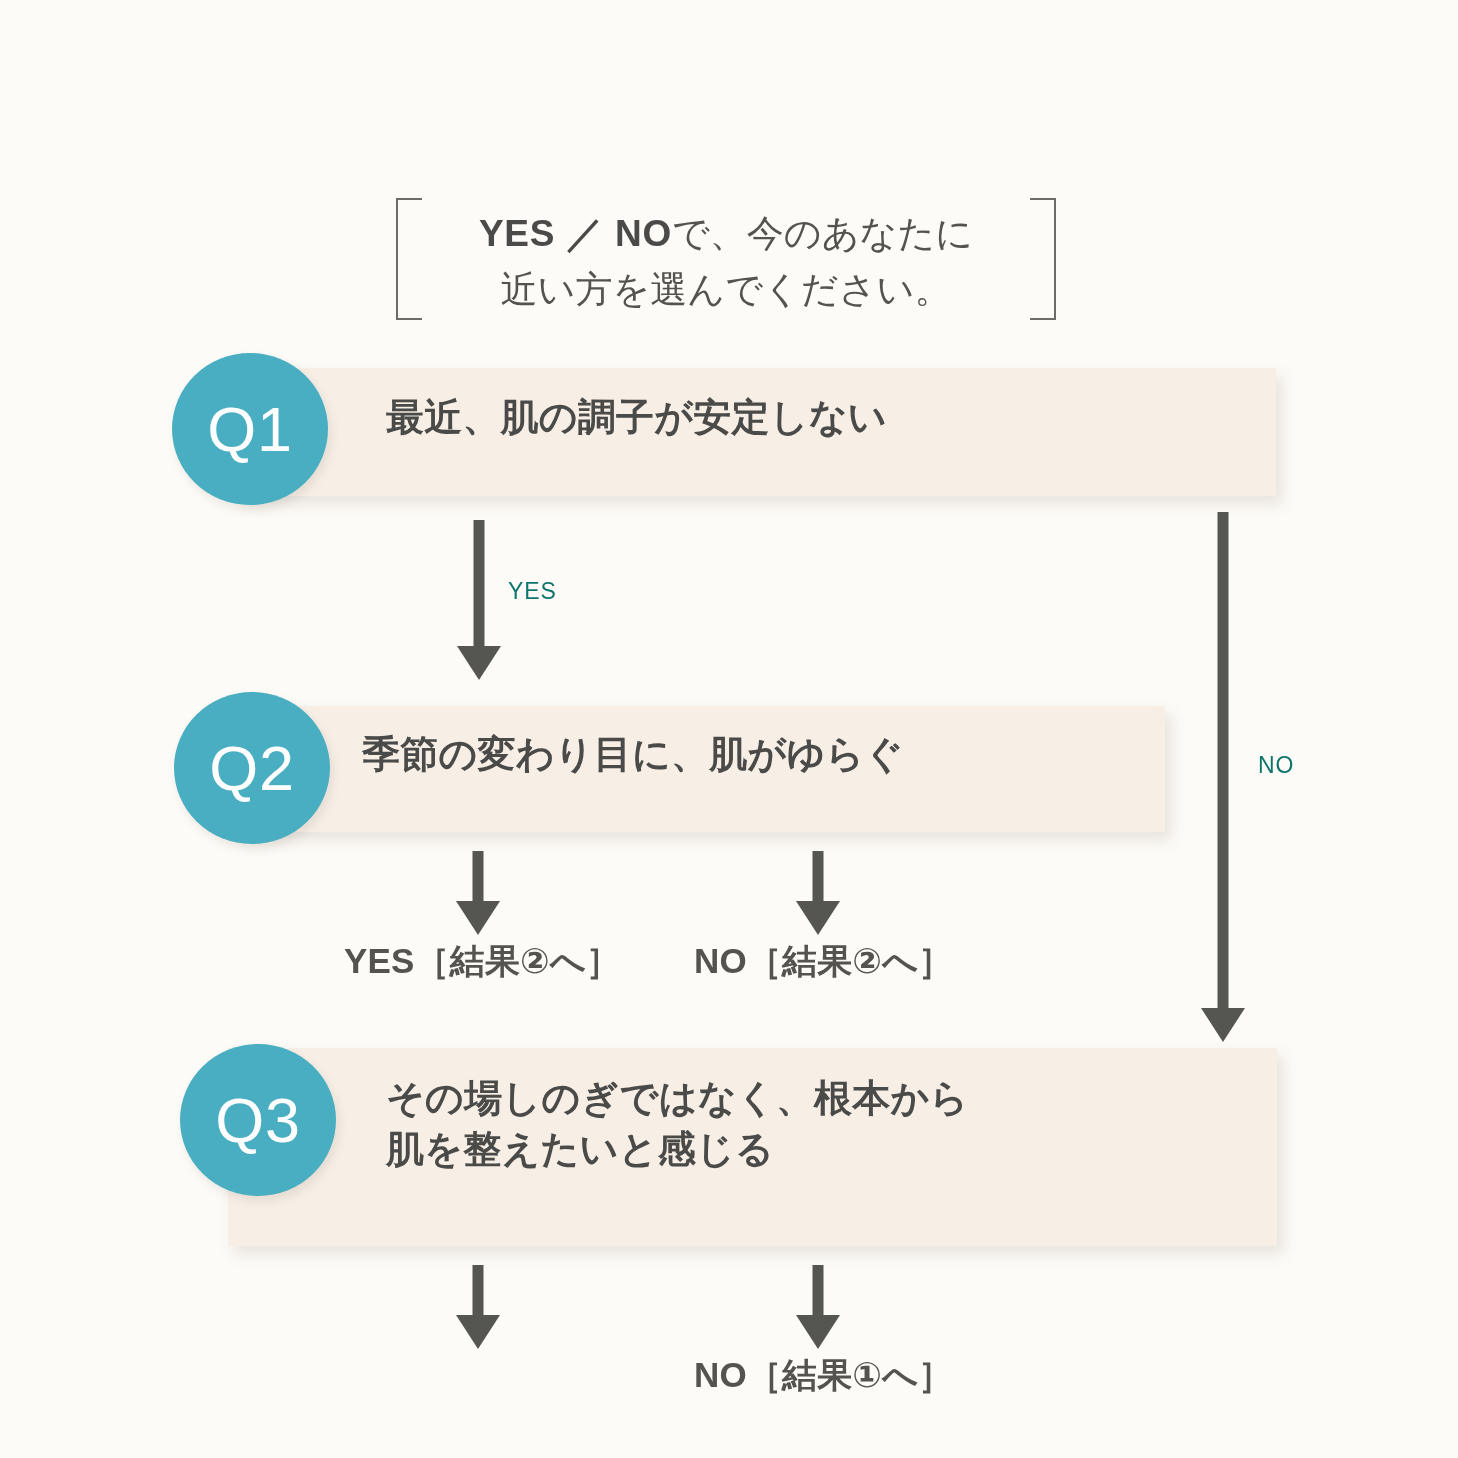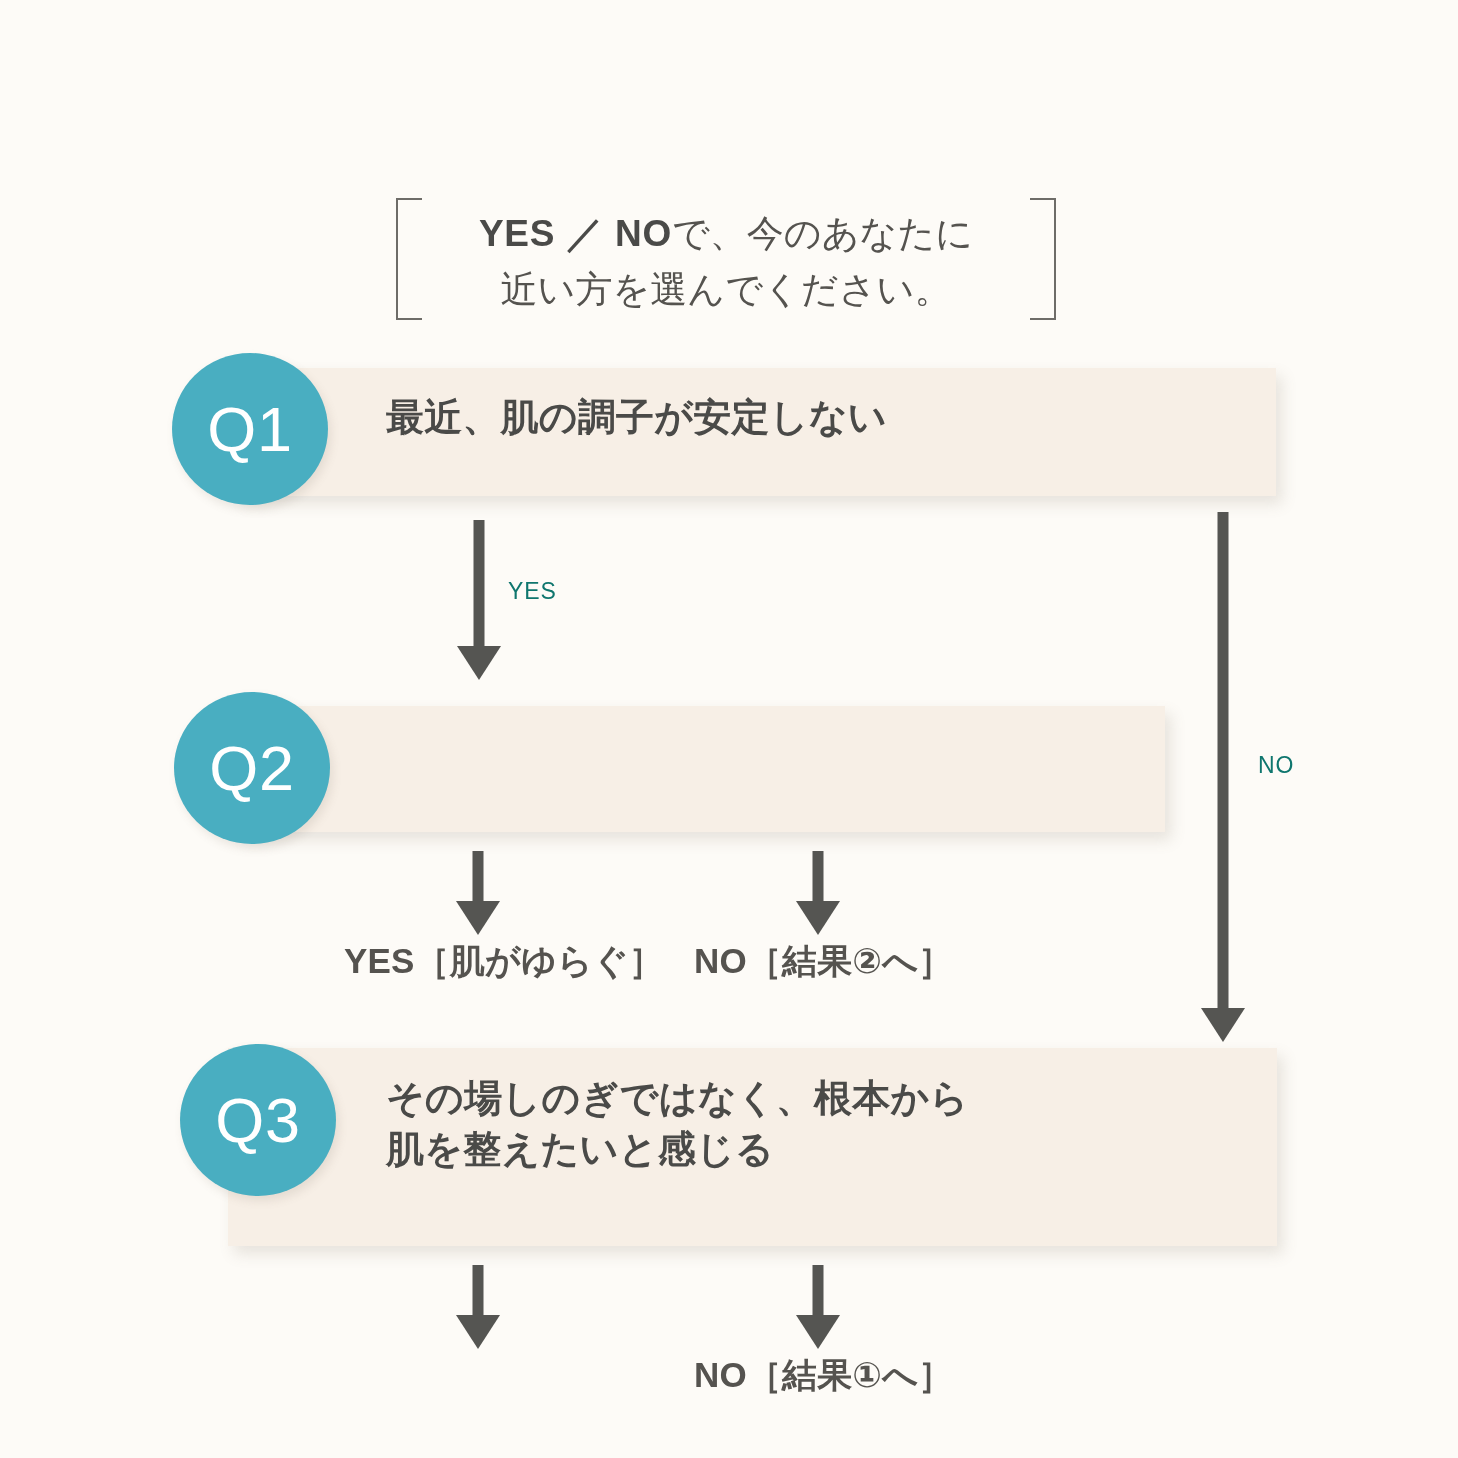--- a/index.html
+++ b/index.html
@@ -214,31 +214,32 @@
   </div>
   <div class="edge-label" id="label-q1-yes">YES</div>
 
   <div class="arrow" id="arrow-q1-no">
     <div class="shaft"></div>
     <div class="head"></div>
   </div>
   <div class="edge-label" id="label-q1-no">NO</div>
 
   <div class="card" id="card-q2"></div>
+  <div class="card-text" id="text-q2">季節の変わり目に、肌がゆらぐ</div>
   <div class="badge" id="badge-q2">Q2</div>
 
   <div class="arrow" id="arrow-q2-yes">
     <div class="shaft"></div>
     <div class="head"></div>
   </div>
   <div class="arrow" id="arrow-q2-no">
     <div class="shaft"></div>
     <div class="head"></div>
   </div>
-  <div class="outcome" id="outcome-q2-yes">YES［肌がゆらぐ］</div>
+  <div class="outcome" id="outcome-q2-yes">YES［結果②へ］</div>
   <div class="outcome" id="outcome-q2-no">NO［結果②へ］</div>
 
   <div class="card" id="card-q3"></div>
   <div class="card-text" id="text-q3">その場しのぎではなく、根本から
 肌を整えたいと感じる</div>
   <div class="badge" id="badge-q3">Q3</div>
 
   <div class="arrow" id="arrow-q3-yes">
     <div class="shaft"></div>
     <div class="head"></div>

